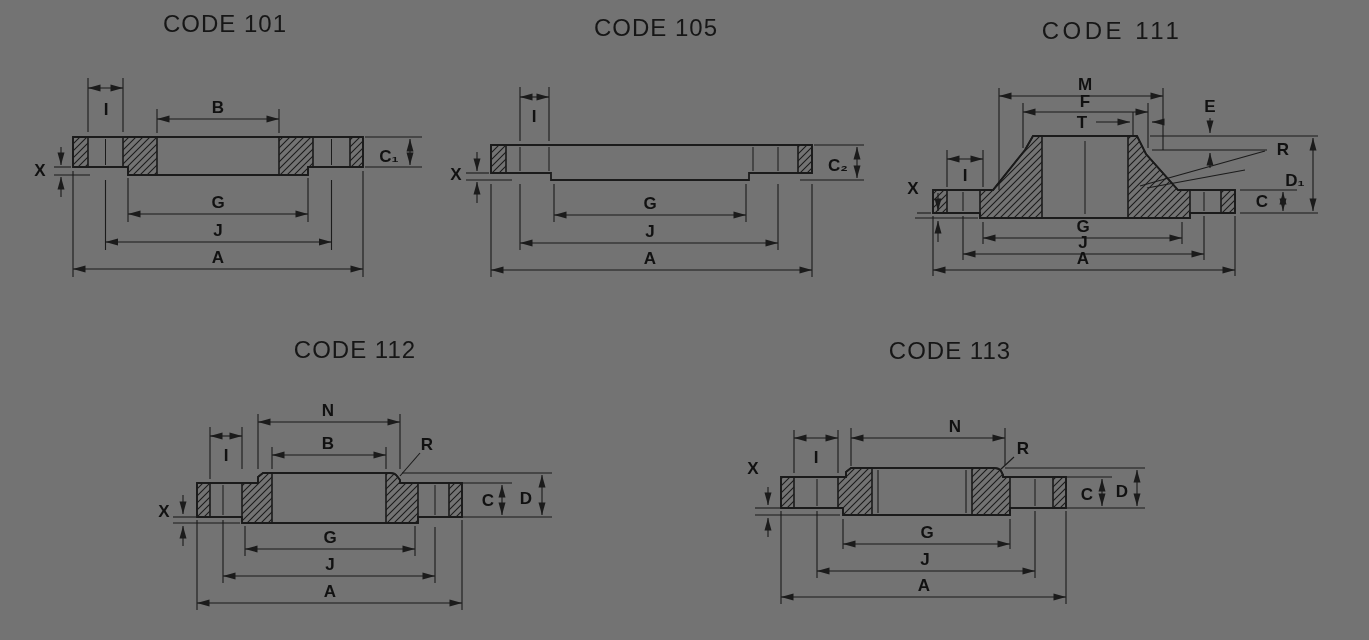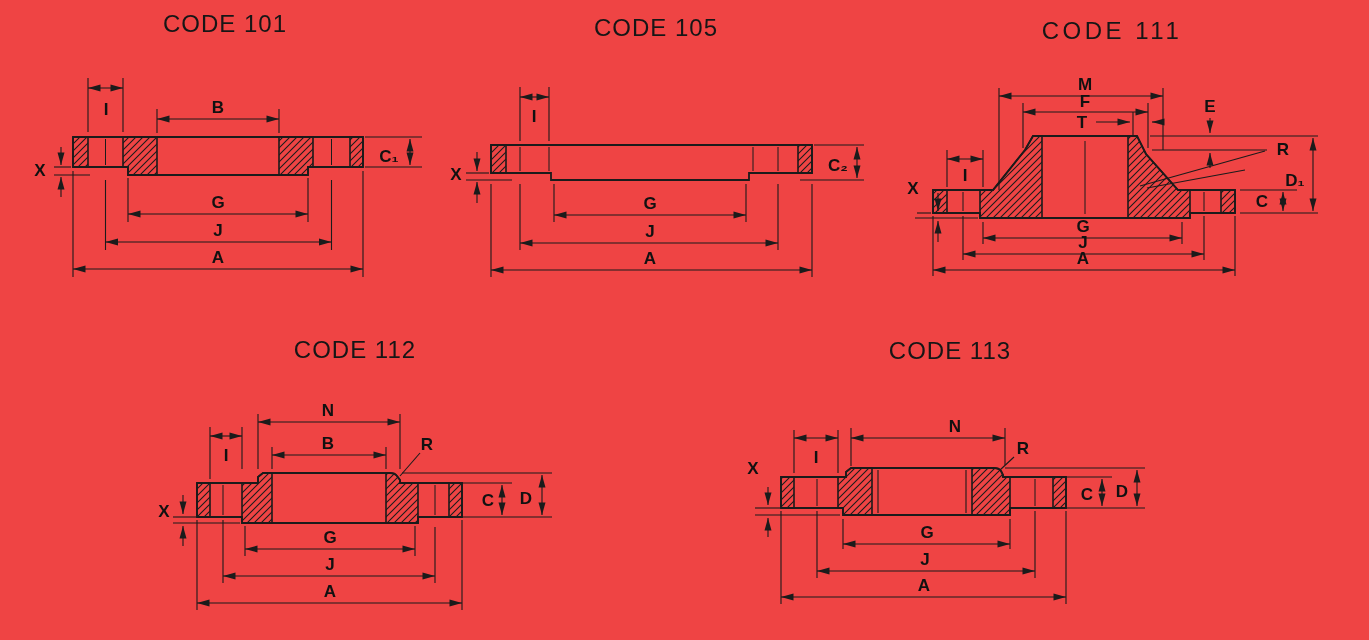--- a/index.html
+++ b/index.html
@@ -1,16 +1,16 @@
 <!DOCTYPE html>
 <html><head>
 <meta charset="utf-8">
 <style>
   html,body{margin:0;padding:0;background:#ffffff;}
-  .canvas{position:relative;width:1369px;height:640px;background:#ef4444;overflow:hidden;}
+  .canvas{position:relative;width:1369px;height:640px;background:#737373;overflow:hidden;}
   svg{display:block;}
   .out{fill:none;stroke:#1b1b1b;stroke-width:1.8;stroke-linejoin:miter;}
   .hat{fill:url(#hatch);stroke:#1b1b1b;stroke-width:1.6;stroke-linejoin:miter;}
   .thin{fill:none;stroke:#1b1b1b;stroke-width:1.1;}
   .cl{fill:none;stroke:#1b1b1b;stroke-width:1;}
   text{font-family:"Liberation Sans","DejaVu Sans",sans-serif;font-weight:700;font-size:17px;fill:#111;text-anchor:middle;}
   .title{font-size:24px;font-weight:400;letter-spacing:1px;fill:#161616;}
   .title-wide{letter-spacing:3.5px;}
 </style>
 </head>

